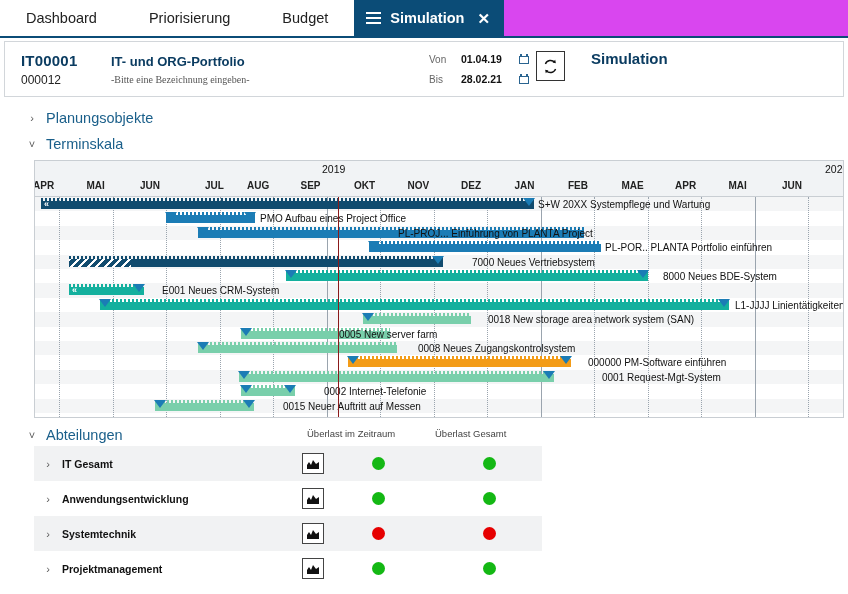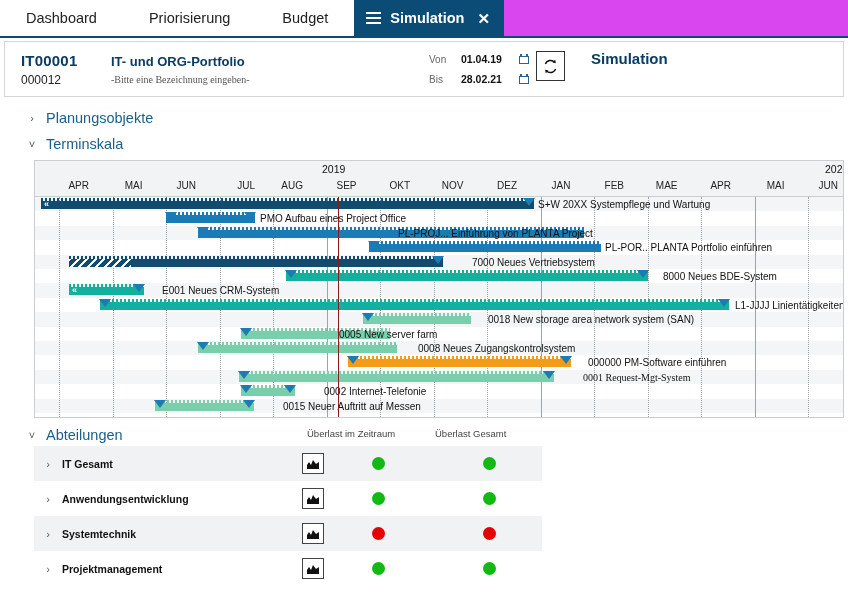--- a/index.html
+++ b/index.html
@@ -103,22 +103,23 @@
   .gantt-scaletop {
     position:relative; height:18px; background:#f1f3f5;
     border-bottom:none;
   }
   .gantt-scaletop .yr { position:absolute; top:2px; font-size:10.5px; color:#111; }
   .gantt-scalemon {
     position:relative; height:18px; background:#f1f3f5;
     border-bottom:1px solid #c9ced3;
   }
   .gantt-scalemon .mon {
-    position:absolute; top:1px; font-size:10px; color:#222; text-align:right;
+    position:absolute; top:1px; font-size:10px; color:#222; text-align:left;
     width:56px;
+    font-weight:bold;
   }
   .gantt-body { position:relative; height:222px; background:#fff; }
   .grow { position:absolute; left:0; right:0; height:16px; }
   .grow.alt { background:#f4f5f6; }
   .vline { position:absolute; top:0; bottom:0; width:1px; border-left:1px dotted #9aa4ae; }
   .vline.solid { border-left:1px solid #9aa4ae; }
   .todayline { position:absolute; top:0; bottom:0; width:1px; background:#8b1a1a; z-index:6; }
 
   .bar { position:absolute; height:11px; z-index:3; }
   .bar .fill { position:absolute; left:0; top:3px; right:0; bottom:0; }
@@ -249,21 +250,21 @@
 
   <div class="gantt-wrap">
     <div class="gantt-scaletop" id="scale-years">
         <div class="yr" style="left: 239px; margin-left: 48px;">2019</div>
         <div class="yr" style="left: 790px;">2020</div>
       </div>
     <div class="gantt-scalemon" id="scale-months">
         <div class="mon" style="left: -2px;">APR</div>
         <div class="mon" style="left: 51.5px;">MAI</div>
         <div class="mon" style="left: 105px;">JUN</div>
-        <div class="mon" style="left: 164px;">JUL</div>
+        <div class="mon" style="left: 170px;">JUL</div>
         <div class="mon" style="left: 212px;">AUG</div>
         <div class="mon" style="left: 265.5px;">SEP</div>
         <div class="mon" style="left: 319px;">OKT</div>
         <div class="mon" style="left: 372.5px;">NOV</div>
         <div class="mon" style="left: 426px;">DEZ</div>
         <div class="mon" style="left: 479.5px;">JAN</div>
         <div class="mon" style="left: 533px;">FEB</div>
         <div class="mon" style="left: 586.5px;">MAE</div>
         <div class="mon" style="left: 640px;">APR</div>
         <div class="mon" style="left: 693.5px;">MAI</div>
@@ -379,21 +380,21 @@
         </div>
         <div class="marker" style="left: 312px; top: 159.4px; border-top-color: rgb(27, 124, 181);"></div>
         <div class="marker" style="left: 525px; top: 159.4px; border-top-color: rgb(27, 124, 181);"></div>
         <div class="blabel" style="left: 553px; top: 160.4px;">000000 PM-Software einführen</div>
         <div class="bar mint" style="left: 204px; width: 315px; top: 173.8px;">
           <div class="dots"></div>
           <div class="fill"></div>
         </div>
         <div class="marker" style="left: 203px; top: 173.8px; border-top-color: rgb(27, 124, 181);"></div>
         <div class="marker" style="left: 508px; top: 173.8px; border-top-color: rgb(27, 124, 181);"></div>
-        <div class="blabel" style="left: 548px; top: 174.8px; font-family: Liberation Serif, serif;">0001 Request-Mgt-System</div>
+        <div class="blabel" style="left: 567px; top: 174.8px;">0001 Request-Mgt-System</div>
         <div class="bar mint" style="left: 206px; width: 54px; top: 188.2px;">
           <div class="dots"></div>
           <div class="fill"></div>
         </div>
         <div class="marker" style="left: 205px; top: 188.2px; border-top-color: rgb(27, 124, 181);"></div>
         <div class="marker" style="left: 249px; top: 188.2px; border-top-color: rgb(27, 124, 181);"></div>
         <div class="blabel" style="left: 289px; top: 189.2px;">0002 Internet-Telefonie</div>
         <div class="bar mint" style="left: 120px; width: 99px; top: 202.6px;">
           <div class="dots"></div>
           <div class="fill"></div>

